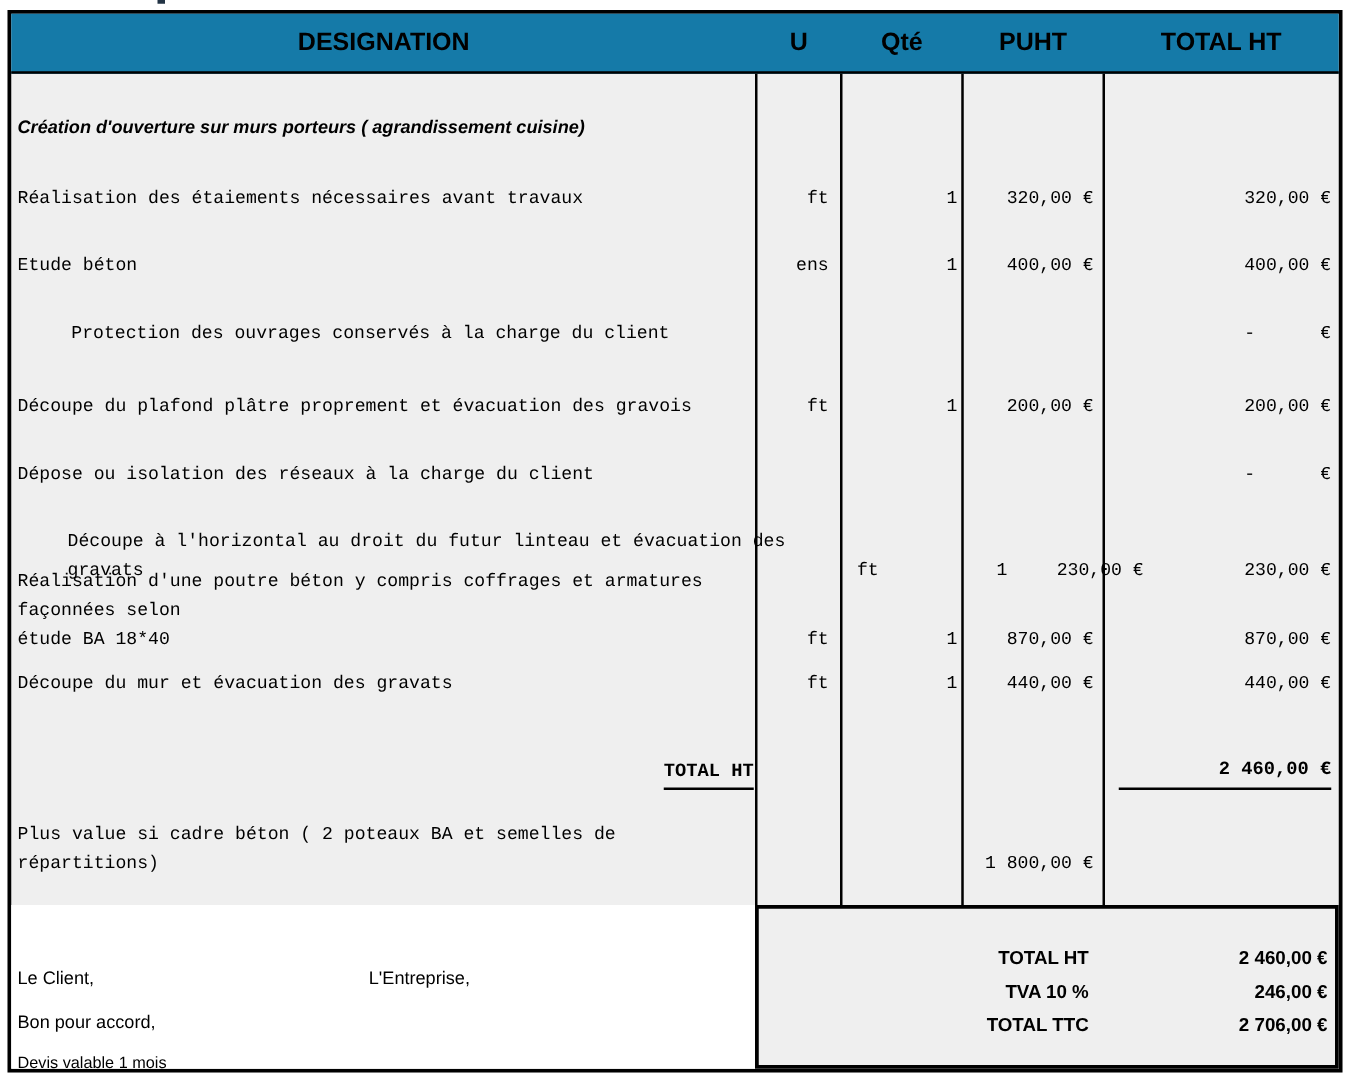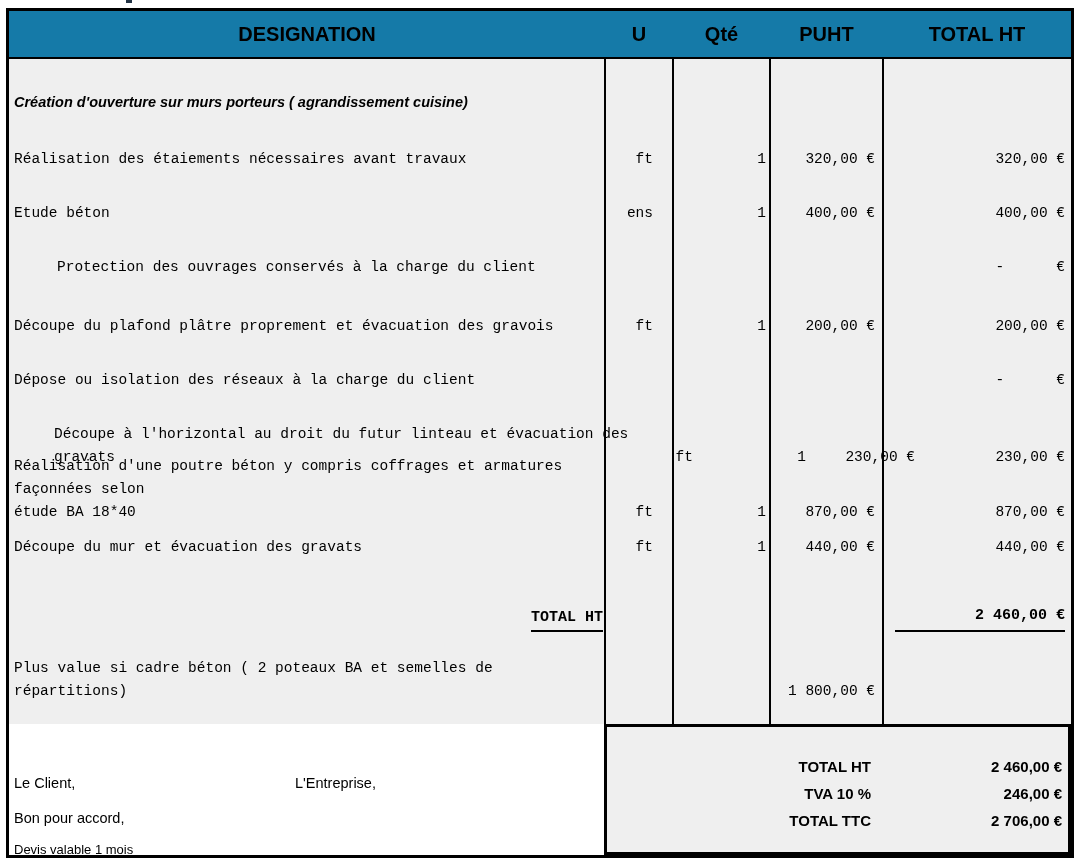--- a/index.html
+++ b/index.html
@@ -37,21 +37,21 @@
     position:absolute; left:5px; top:35px;
     font-weight:bold; font-style:italic; font-size:14.5px;
   }
 
   .row {
     position:absolute; left:0; right:0;
     display:flex; align-items:flex-end;
     font-size:14.5px; line-height:23px;font-family:Liberation Mono, monospace;
   }
   .c-des { width:596px; padding-left:5px; box-sizing:border-box; white-space:pre-line; }
-  .c-u   { width:68px;  text-align:right; padding-right:20px; box-sizing:border-box; }
+  .c-u   { width:68px;  text-align:right; padding-right:10px; box-sizing:border-box; }
   .c-qte { width:97px;  text-align:right; padding-right:4px;  box-sizing:border-box; }
   .c-puht{ width:113px; text-align:right; padding-right:8px;  box-sizing:border-box; }
   .c-tot { flex:1;      text-align:right; padding-right:6px;  box-sizing:border-box; }
 
   .r1 { top:89px; }  .r2 { top:143px; } .r3 { top:197px;padding-left:43px; } .r4 { top:256px; }
   .r5 { top:310px; } .r6 { top:364px;margin-left:40px; } .r7 { top:396px; } .r8 { top:477px; }
   .row-subtotal { top:524px; } .row-option { top:598px; }
 
   .subtotal-cell { text-align:right; padding-right:2px; }
   .subtotal-label {

